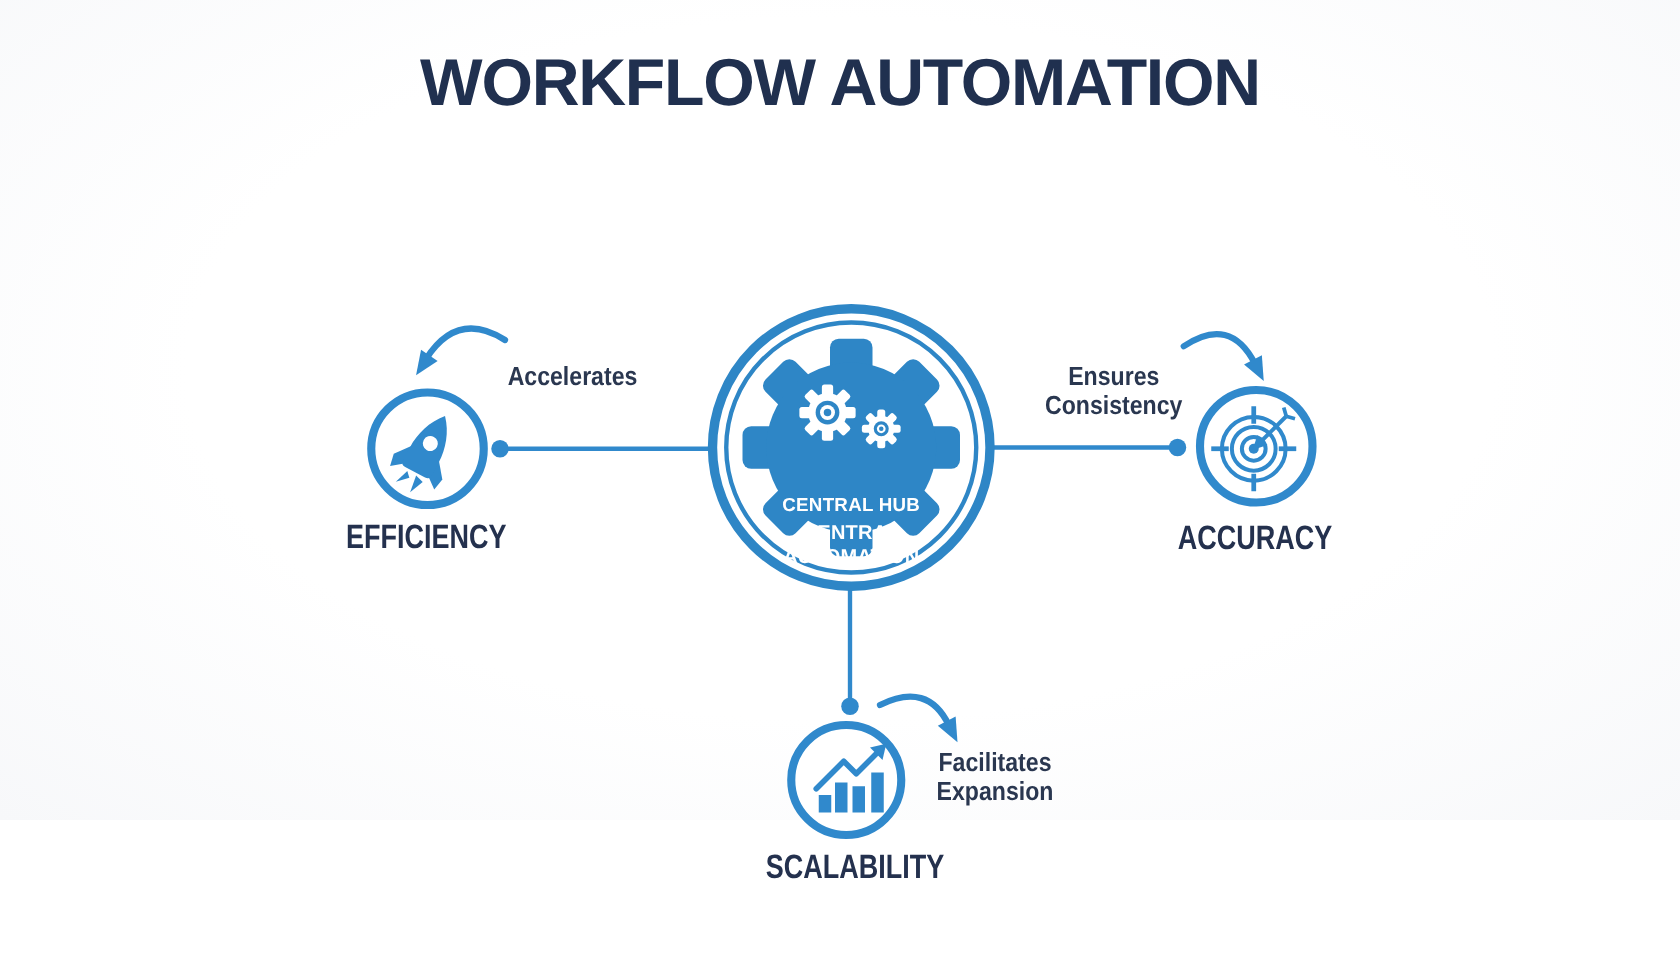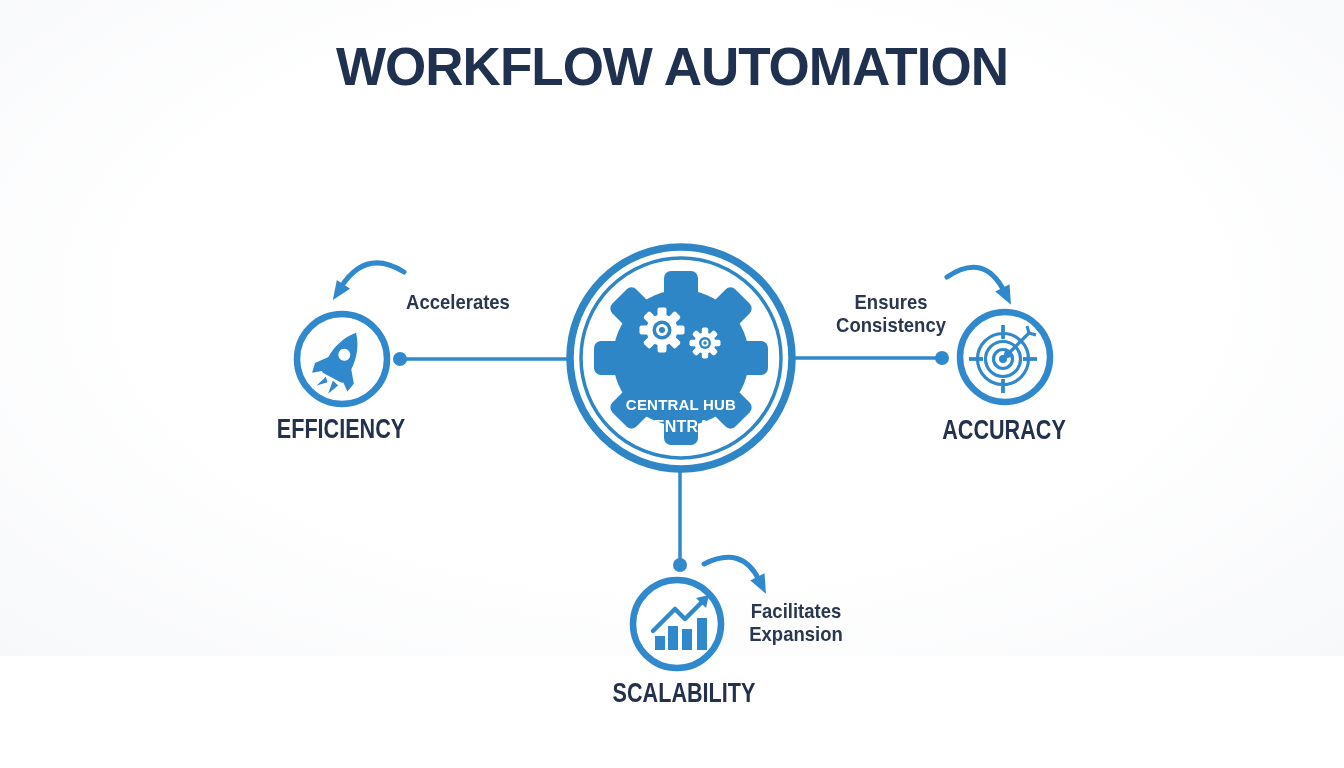--- a/index.html
+++ b/index.html
@@ -160,20 +160,21 @@
       <path d="M 704 564 Q 742 545 759 580" fill="none" stroke="#3089CC" stroke-width="5" stroke-linecap="round"></path>
       <g transform="translate(761,584) rotate(63)">
           <polygon points="11,0 -8,8 -8,-8" fill="#3089CC"></polygon>
         </g>
     </g>
   </svg>
 
   <div class="hub-text">
     <div class="hub-l1">CENTRAL HUB</div>
     <div class="hub-l2">CENTRAL</div>
+    <div class="hub-l3">AUTOMATION</div>
   </div>
 
   <div class="label node-label" style="left:341px; top:414px;">EFFICIENCY</div>
   <div class="label node-label" style="left:1004px; top:415px;">ACCURACY</div>
   <div class="label node-label" style="left:684px; top:678px;">SCALABILITY</div>
 
   <div class="label annotation" style="left:458px; top:290px;">Accelerates</div>
   <div class="label annotation" style="left:891px; top:290px;">Ensures
 Consistency</div>
   <div class="label annotation" style="left:796px; top:599px;">Facilitates

